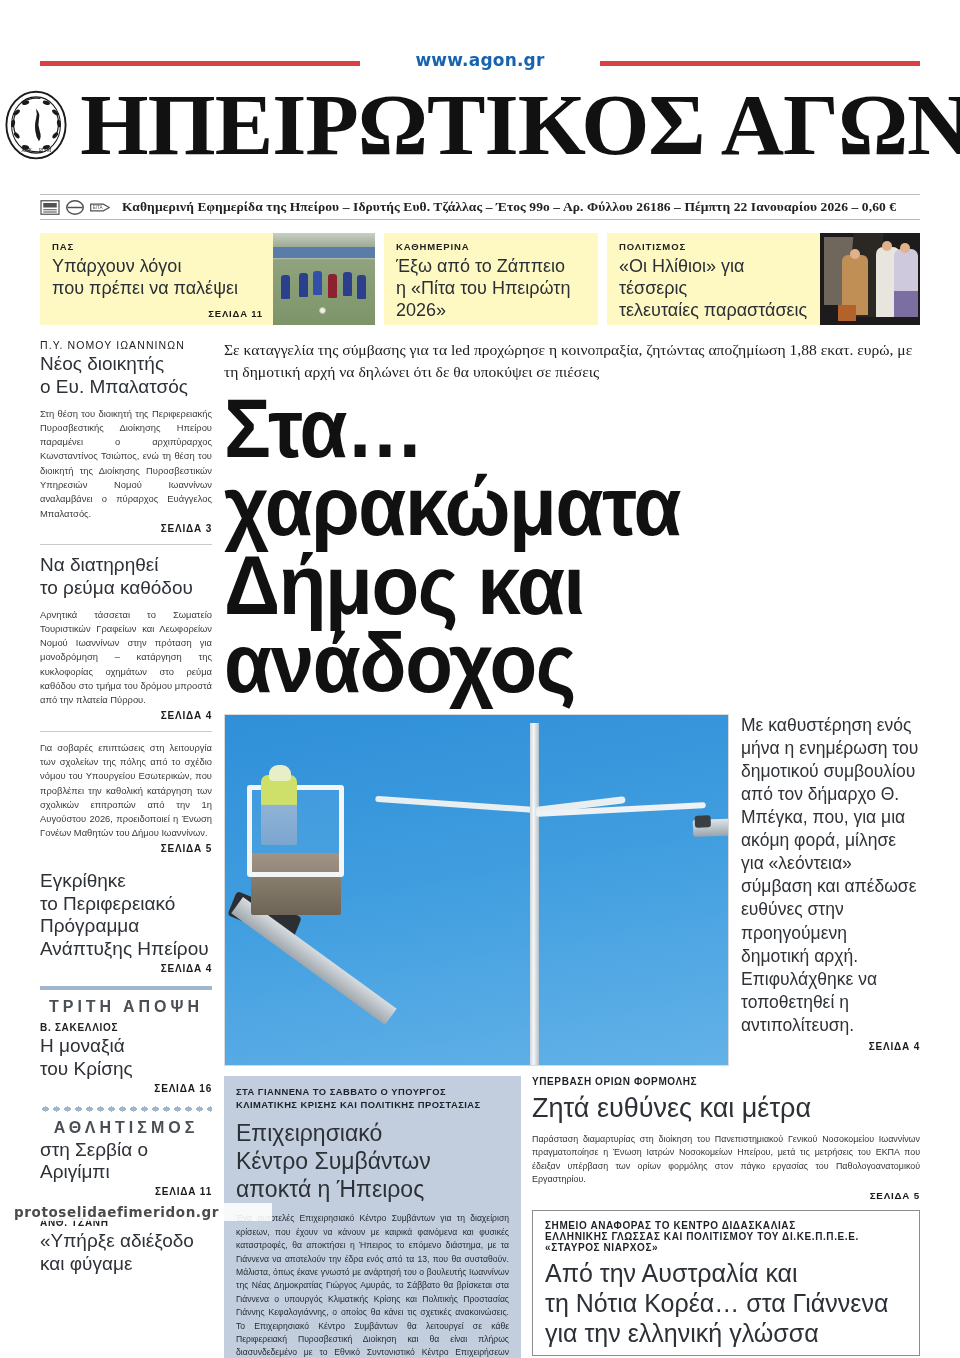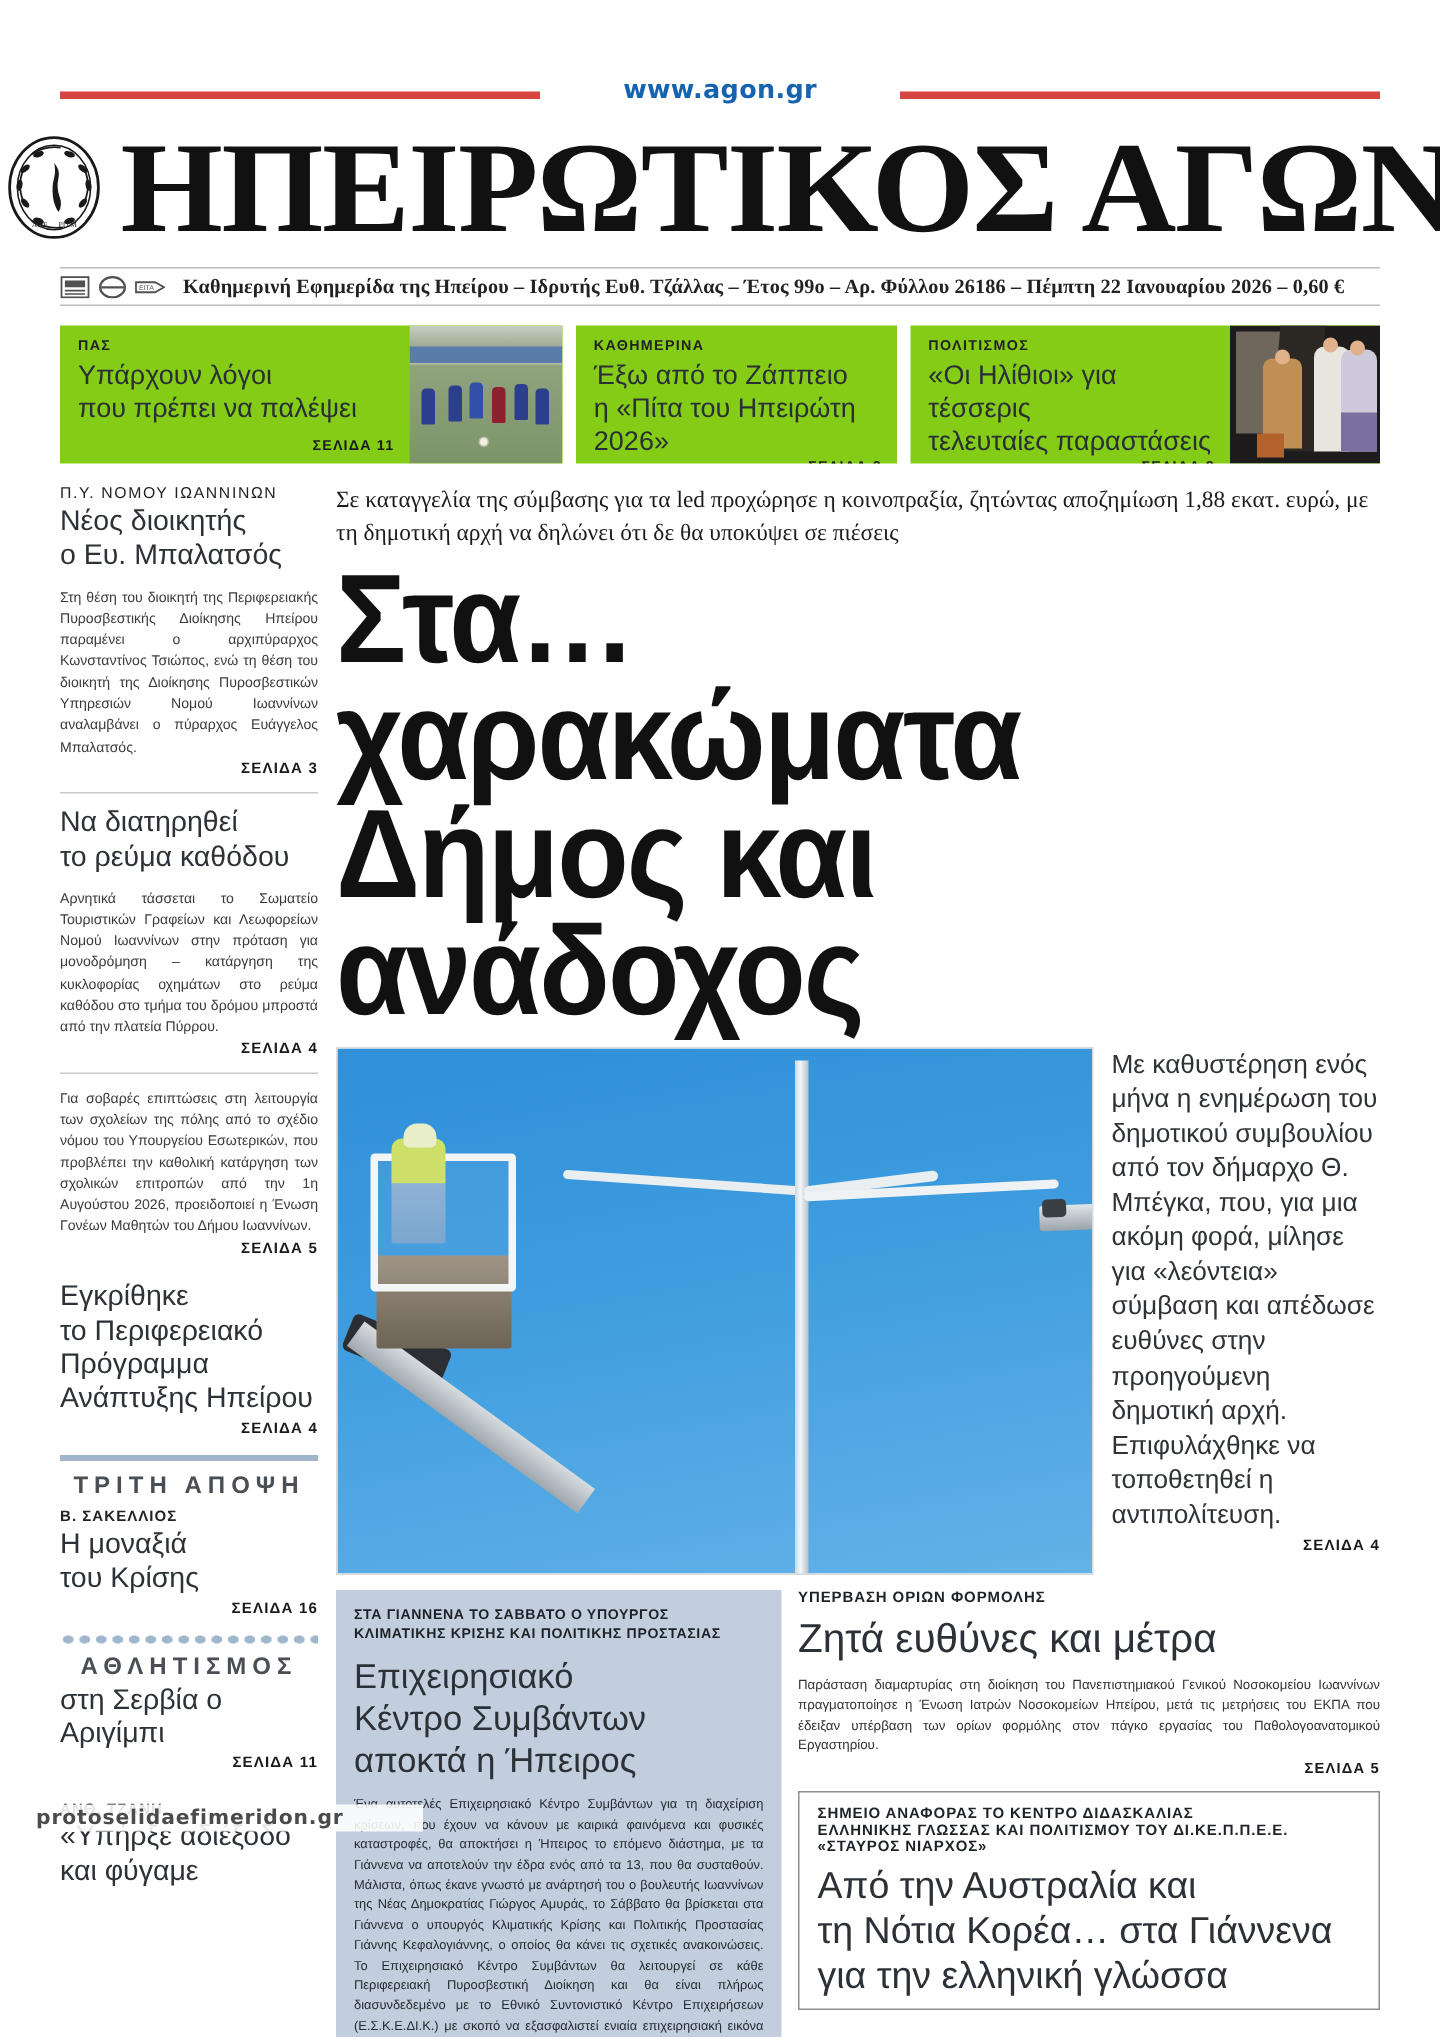--- a/index.html
+++ b/index.html
@@ -25,31 +25,31 @@
     font-family: "DejaVu Sans", sans-serif;
   }
   .masthead { display: flex; align-items: center; justify-content: center; gap: 16px; margin-top: 4px; }
   .emblem { width: 74px; height: 74px; flex: 0 0 74px; }
   .paper-title {
     font-family: "Liberation Serif", serif;
     font-weight: bold; font-size: 86px; line-height: 1;
     letter-spacing: -1px; color: #111; white-space: nowrap;
     transform: scaleX(1.02);
   }
-  .subrule { border-top: 1px solid #bbb; border-bottom: 1px solid #bbb; margin-top: 10px; padding: 4px 0; display: flex; align-items: flex-end; gap: 12px; }
+  .subrule { border-top: 1px solid #bbb; border-bottom: 1px solid #bbb; margin-top: 26px; padding: 4px 0; display: flex; align-items: flex-end; gap: 12px; }
   .assoc-logos { display: flex; gap: 5px; align-items: center; flex: 0 0 auto; }
   .assoc-logo { width: 20px; height: 15px; opacity: .85; }
   .subtitle-text {
     font-family: "Liberation Serif", serif;
     font-size: 13.5px; font-weight: bold; color: #222; letter-spacing: .1px; white-space: nowrap;
   }
 
   
   .teasers { display: flex; gap: 9px; margin-top: 13px; height: 92px; }
-  .teaser { background: #84cc16; display: flex; overflow: hidden; }
+  .teaser { background: #fef9c3; display: flex; overflow: hidden; }
   .teaser.t1 { width: 338px; }
   .teaser.t2 { width: 216px; }
   .teaser.t3 { width: 316px; }
   .teaser-text { padding: 8px 10px 6px 12px; flex: 1 1 auto; display: flex; flex-direction: column; }
   .teaser-kicker { font-size: 9.5px; font-weight: bold; letter-spacing: .9px; color: #222; }
   .teaser-head { font-size: 18px; line-height: 1.22; color: #2a2f36; margin-top: 4px; font-weight: 350; }
   .teaser-page { margin-top: auto; text-align: right; font-size: 9.5px; font-weight: bold; letter-spacing: .8px; }
   .teaser-photo { width: 102px; flex: 0 0 102px; position: relative; overflow: hidden; }
   .teaser.t3 .teaser-photo { width: 100px; flex-basis: 100px; }
 
@@ -133,21 +133,21 @@
 
   .bx-right { flex: 1 1 auto; display: flex; flex-direction: column; gap: 9px; }
   .r-kicker { font-size: 10px; font-weight: bold; letter-spacing: .6px; color: #1d2228; }
   .r-head { font-size: 27px; line-height: 1.2; color: #2c3137; font-weight: 320; margin-top: 5px; }
   .r-body { font-size: 8.9px; line-height: 1.5; color: #333; margin-top: 9px; text-align: justify; }
   .r-page { font-size: 9.8px; font-weight: bold; letter-spacing: .8px; text-align: right; margin-top: 3px; }
   .boxed { border: 1px solid #8d8d8d; padding: 9px 12px 7px; }
   .boxed .r-head { font-size: 25px; }
 
   .watermark {
-    position: absolute; left: 22px; top: 1155px; width: 260px;
+    position: absolute; left: 12px; top: 1155px; width: 260px;
     font-family: "DejaVu Sans", sans-serif;
     font-size: 13.5px; font-weight: bold; letter-spacing: .6px;
     color: #4b4b4b; background: rgba(255,255,255,.88);
     padding: 1px 2px; white-space: nowrap; z-index: 40;
   }
 </style>
 </head>
 <body>
 
 <div class="page">

